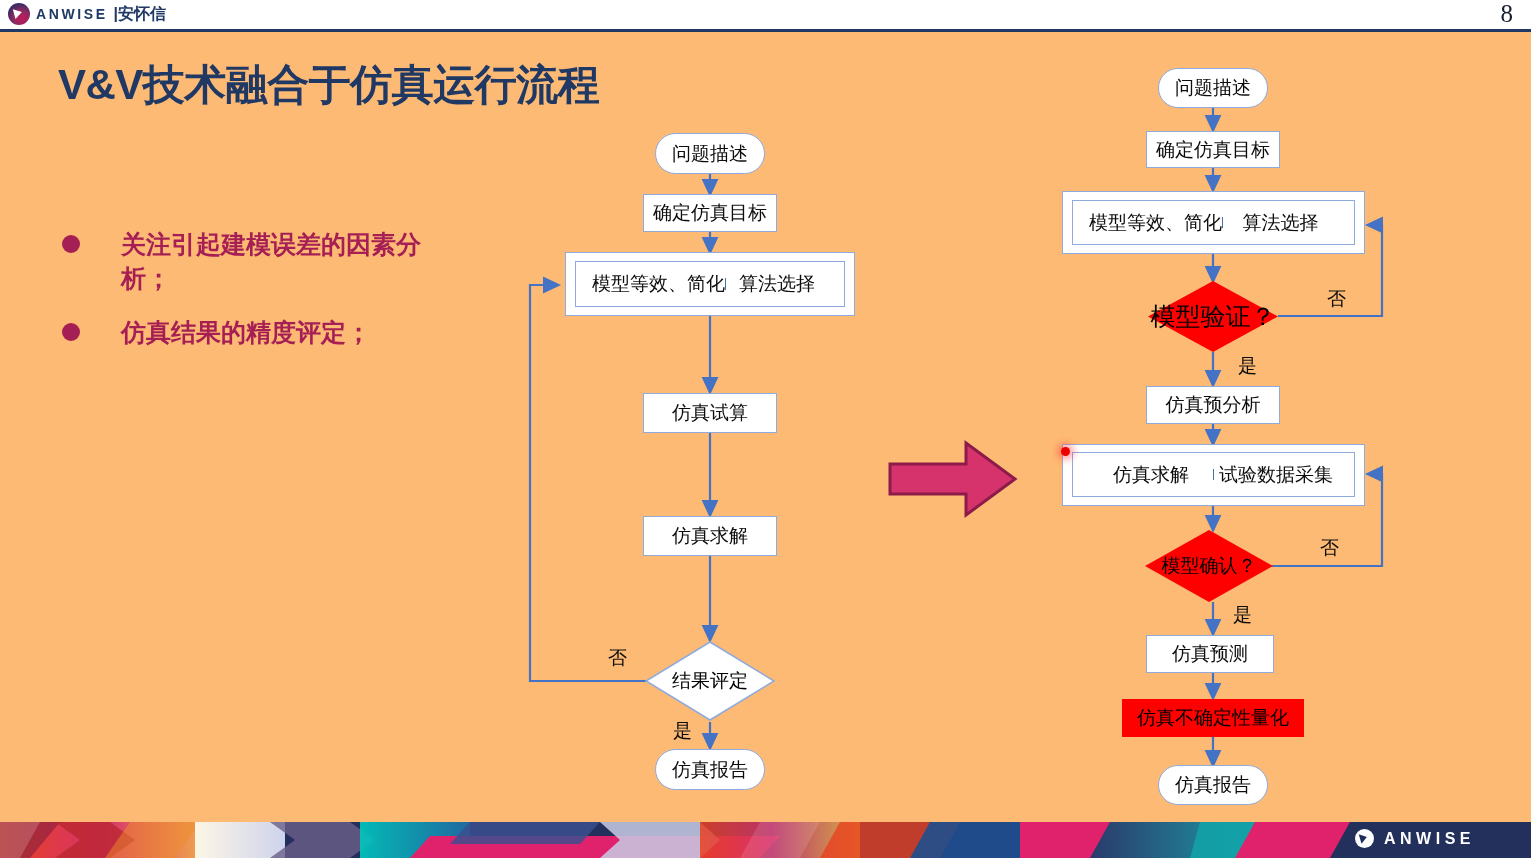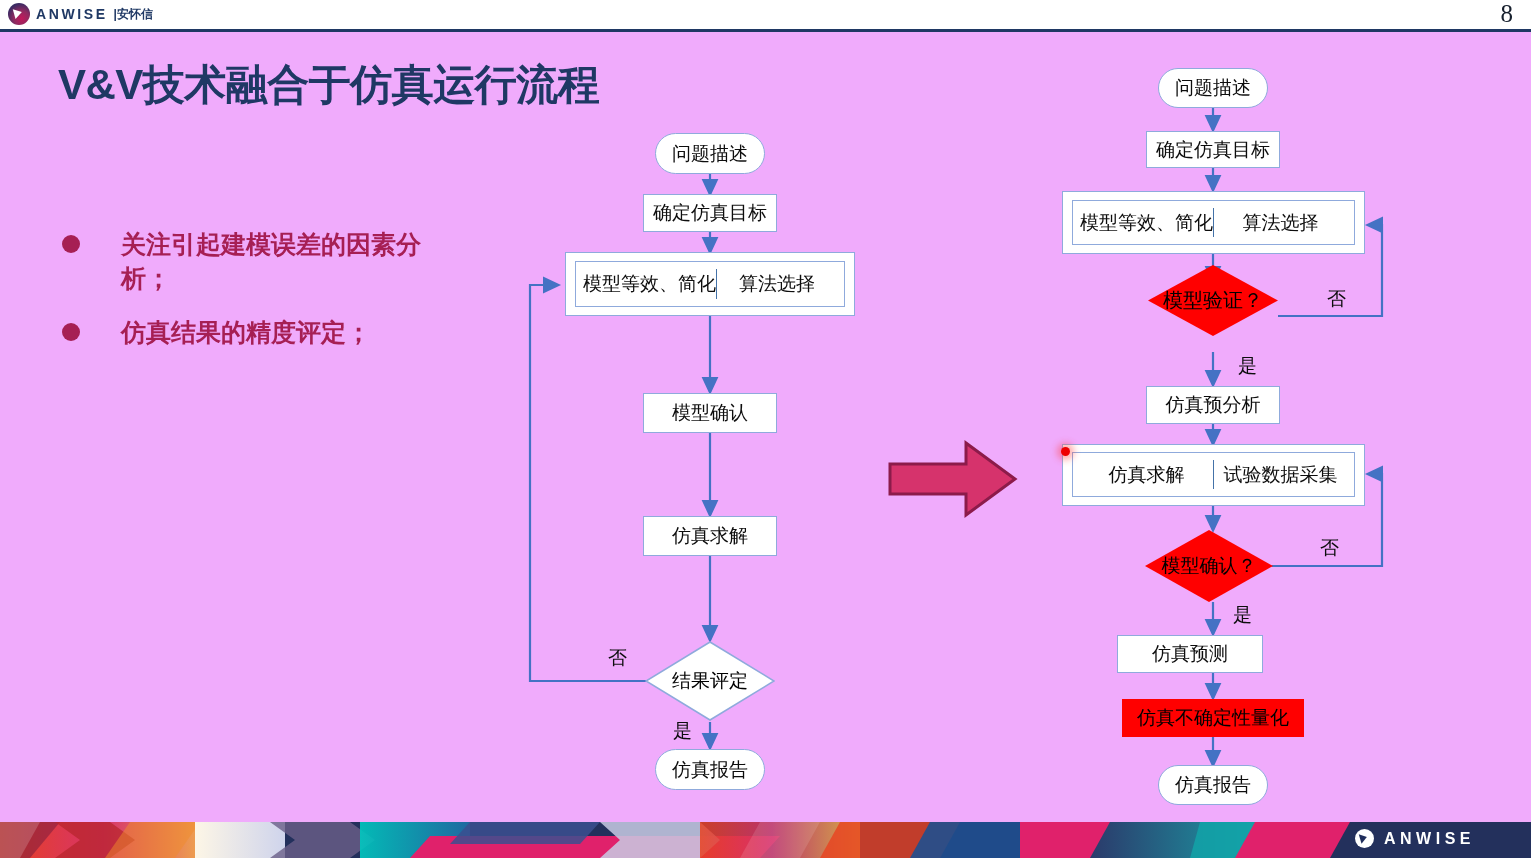--- a/index.html
+++ b/index.html
@@ -8,21 +8,21 @@
     padding: 0;
     background: #ffffff;
   }
   body {
     font-family: "Liberation Sans", "DejaVu Sans", sans-serif;
   }
   #slide {
     position: relative;
     width: 1531px;
     height: 858px;
-    background: #f0abfc;
+    background: #fdba74;
     overflow: hidden;
   }
 
   
   #header {
     position: absolute;
     left: 0; top: 0;
     width: 1531px;
     height: 30px;
     background: #ffffff;
@@ -58,21 +58,21 @@
     transform: rotate(-16deg);
   }
   #logo-text {
     font-size: 14px;
     font-weight: bold;
     letter-spacing: 2.6px;
     color: #1f3864;
     white-space: nowrap;
   }
   #logo-cn {
-    font-size: 12px;
+    font-size: 16px;
     font-weight: bold;
     letter-spacing: 0px;
     color: #1f3864;
   }
   #page-number {
     position: absolute;
     right: 18px; top: 0px;
     font-size: 25px;
     color: #17202e;
     font-family: "Liberation Serif", serif;
@@ -139,21 +139,21 @@
     border: 1px solid #8faadc;
     border-radius: 999px;
   }
   .node.outerbox {
     border: 1px solid #8faadc;
     background: #ffffff;
   }
   .node.splitbox {
     border: 1px solid #8faadc;
     display: flex;
-    padding: 7px;
+    padding: 16px;
   }
   .splitbox .half {
     flex: 1 1 50%;
     display: flex;
     align-items: center;
     justify-content: center;
     height: 100%;
   }
   .splitbox .half + .half {
     border-left: 1px solid #4472a8;
@@ -308,21 +308,21 @@
     <div class="node splitbox" style="left:575px; top:261px; width:270px; height:46px; font-size:19px;">
       <div class="half">
         <span>模型等效、简化</span>
       </div>
       <div class="half">
         <span>算法选择</span>
       </div>
     </div>
 
     <div class="node rect" style="left:643px; top:393px; width:134px; height:40px; font-size:19px;">
-      <span>模型确认</span>
+      <span>仿真试算</span>
     </div>
 
     <div class="node rect" style="left:643px; top:516px; width:134px; height:40px; font-size:19px;">
       <span>仿真求解</span>
     </div>
 
     <div class="node diamond-red" style="left:645px; top:641px; width:130px; height:80px; font-size:19px;">
       <svg class="diamond-shape" viewBox="0 0 130 80" preserveAspectRatio="none">
         <polygon points="65,1 129,40 65,79 1,40" fill="#ffffff" stroke="#8faadc" stroke-width="1.6"></polygon>
       </svg>
@@ -381,21 +381,21 @@
     <div class="node outerbox" style="left:1062px; top:191px; width:303px; height:63px;"></div>
     <div class="node splitbox" style="left:1072px; top:200px; width:283px; height:45px; font-size:19px;">
       <div class="half">
         <span>模型等效、简化</span>
       </div>
       <div class="half">
         <span>算法选择</span>
       </div>
     </div>
 
-    <div class="node diamond-red" style="left:1148px; top:265px; width:130px; height:71px; font-size:20px;">
+    <div class="node diamond-red" style="left:1148px; top:281px; width:130px; height:71px; font-size:25px;">
       <svg class="diamond-shape" viewBox="0 0 130 71" preserveAspectRatio="none">
         <polygon points="65,0 130,35.5 65,71 0,35.5" fill="#ff0000"></polygon>
       </svg>
       <div class="diamond-label">
         <span>模型验证？</span>
       </div>
     </div>
     <div class="edge-label" style="left:1327px; top:286px; font-size:19px;">否</div>
     <div class="edge-label" style="left:1238px; top:353px; font-size:19px;">是</div>
 
@@ -418,21 +418,21 @@
       <svg class="diamond-shape" viewBox="0 0 128 72" preserveAspectRatio="none">
         <polygon points="64,0 128,36 64,72 0,36" fill="#ff0000"></polygon>
       </svg>
       <div class="diamond-label">
         <span>模型确认？</span>
       </div>
     </div>
     <div class="edge-label" style="left:1320px; top:535px; font-size:19px;">否</div>
     <div class="edge-label" style="left:1233px; top:602px; font-size:19px;">是</div>
 
-    <div class="node rect" style="left:1117px; top:635px; width:146px; height:38px; font-size:19px;">
+    <div class="node rect" style="left:1146px; top:635px; width:128px; height:38px; font-size:19px;">
       <span>仿真预测</span>
     </div>
 
     <div class="node redbox" style="left:1122px; top:699px; width:182px; height:38px; font-size:19px;">
       <span>仿真不确定性量化</span>
     </div>
 
     <div class="node round" style="left:1158px; top:765px; width:110px; height:40px; font-size:19px;">
       <span>仿真报告</span>
     </div>

